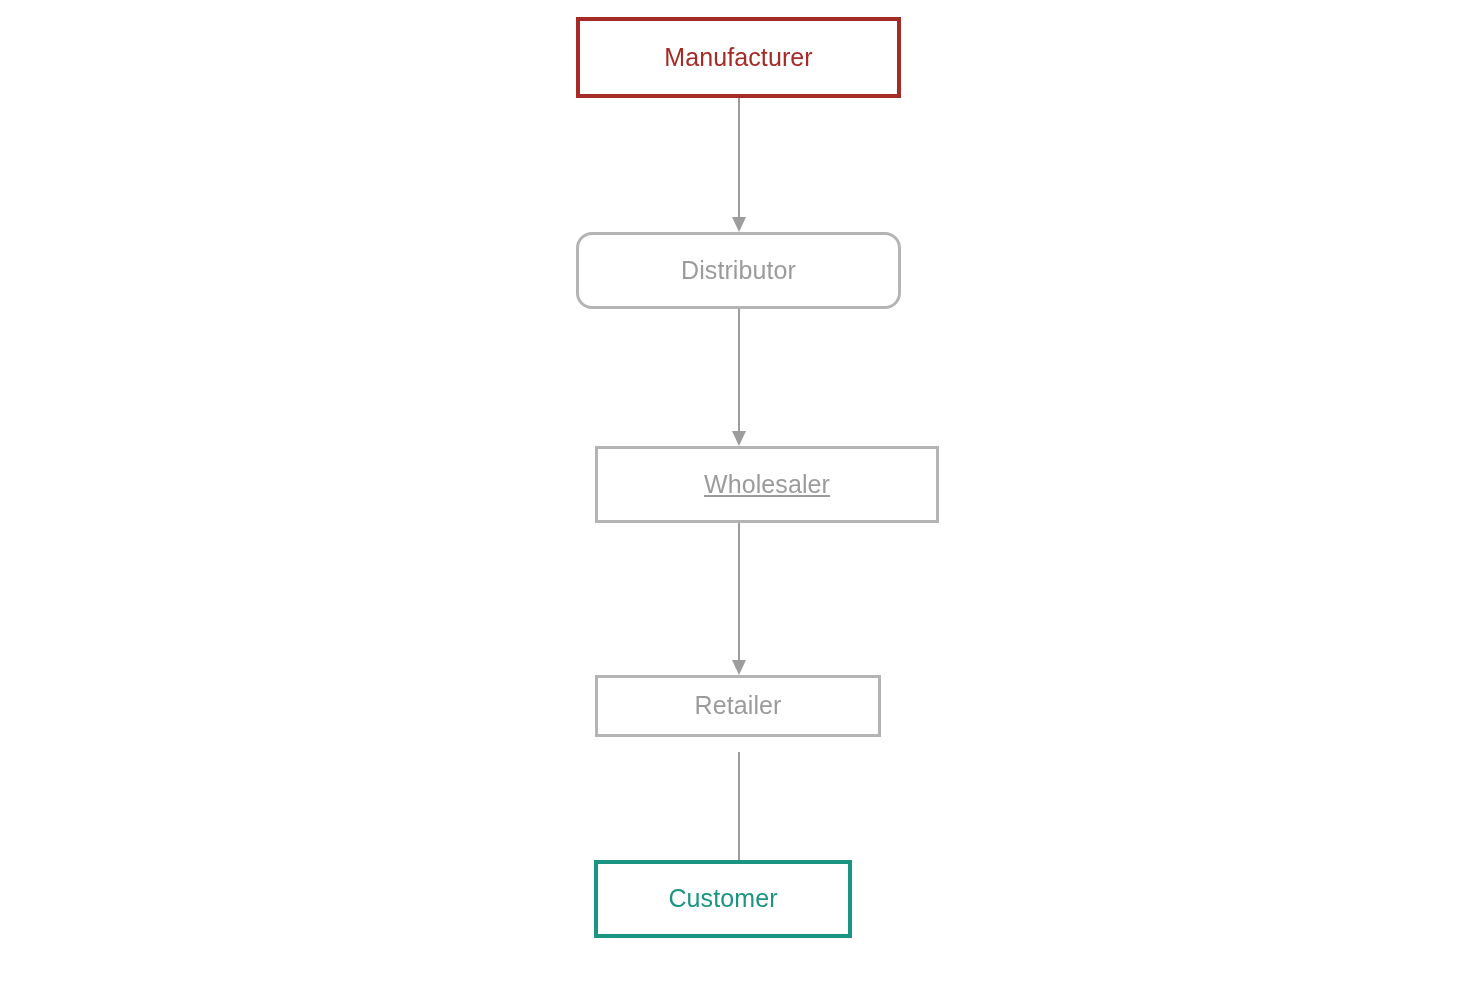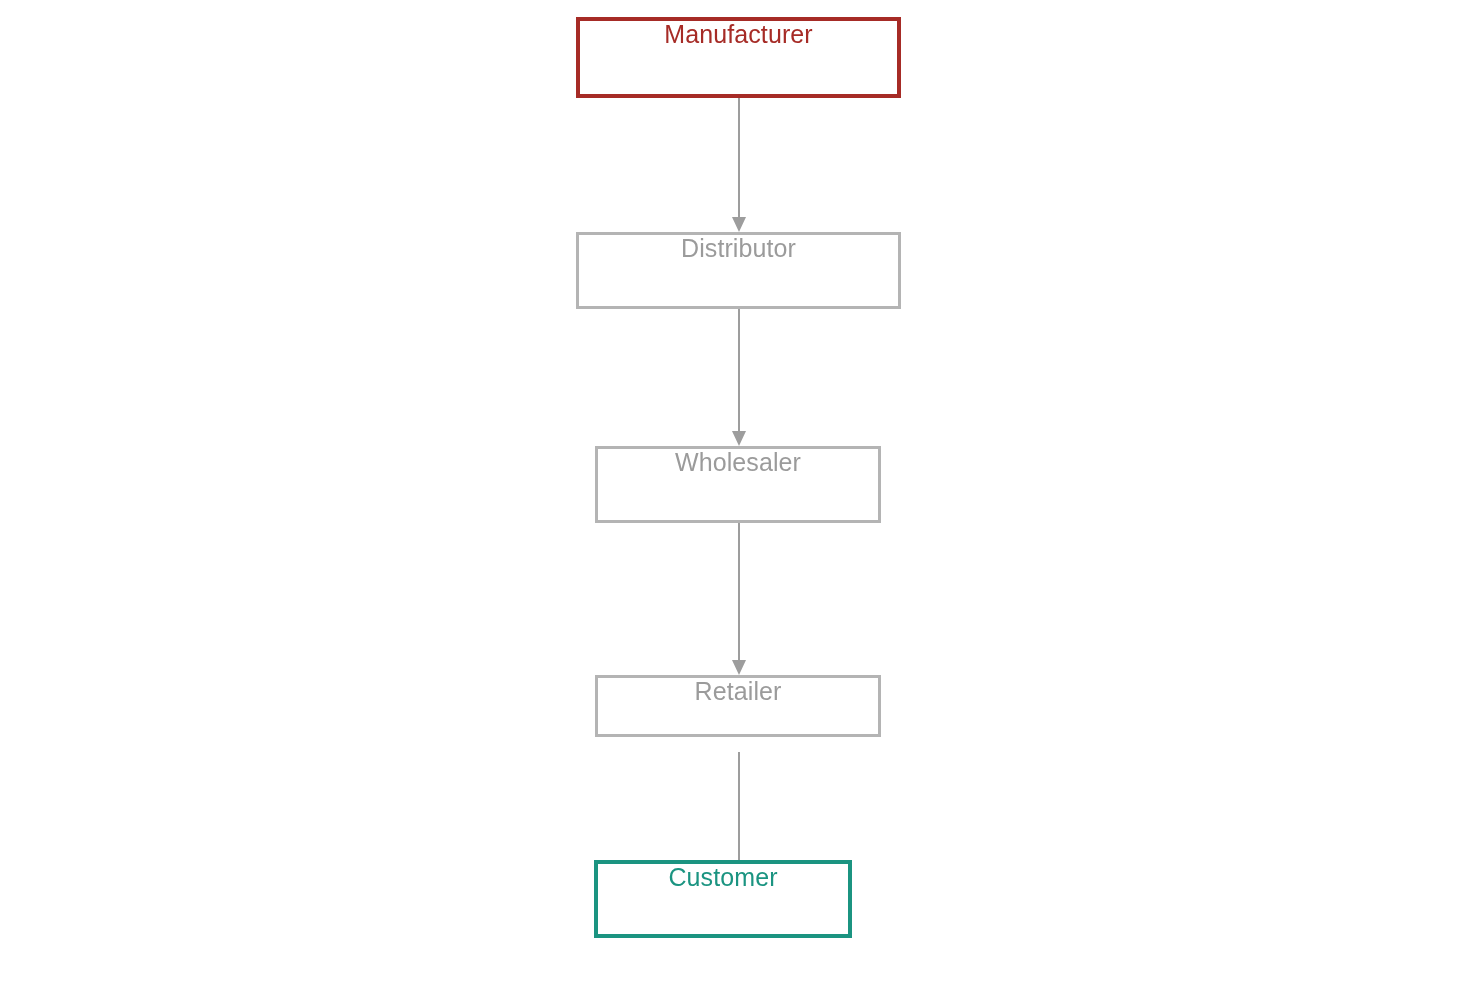--- a/index.html
+++ b/index.html
@@ -15,21 +15,21 @@
     position: relative;
     width: 1472px;
     height: 996px;
     background: #ffffff;
     overflow: hidden;
   }
   .node {
     position: absolute;
     box-sizing: border-box;
     display: flex;
-    align-items: flex-start;
+    align-items: center;
     justify-content: center;
     background: #ffffff;
     text-align: center;
     line-height: 1.1;
     white-space: nowrap;
     user-select: none;
   }
   .node-label {
     display: block;
     font-size: 25px;
@@ -87,24 +87,24 @@
     <div class="edge-head" style="top: 137px;"></div>
   </div>
   <div class="edge" id="edge3" style="left: 738px; top: 752px; width: 2px; height: 144px;">
     <div class="edge-line" style="height: 131px;"></div>
     <div class="edge-head" style="top: 129px;"></div>
   </div>
 
   <div class="node highlight-start" id="node0" style="left: 576px; top: 17px; width: 325px; height: 81px;">
     <span class="node-label">Manufacturer</span>
   </div>
-  <div class="node muted" id="node1" style="left: 576px; top: 232px; width: 325px; height: 77px;">
+  <div class="node muted" id="node1" style="left: 576px; top: 232px; width: 325px; height: 77px; border-radius: 16px;">
     <span class="node-label">Distributor</span>
   </div>
-  <div class="node muted" id="node2" style="left: 595px; top: 446px; width: 286px; height: 77px;">
+  <div class="node muted" id="node2" style="left: 595px; top: 446px; width: 344px; height: 77px; text-decoration: underline;">
     <span class="node-label">Wholesaler</span>
   </div>
   <div class="node muted" id="node3" style="left: 595px; top: 675px; width: 286px; height: 62px;">
     <span class="node-label">Retailer</span>
   </div>
   <div class="node highlight-end" id="node4" style="left: 594px; top: 860px; width: 258px; height: 78px;">
     <span class="node-label">Customer</span>
   </div>
 
 </div>

